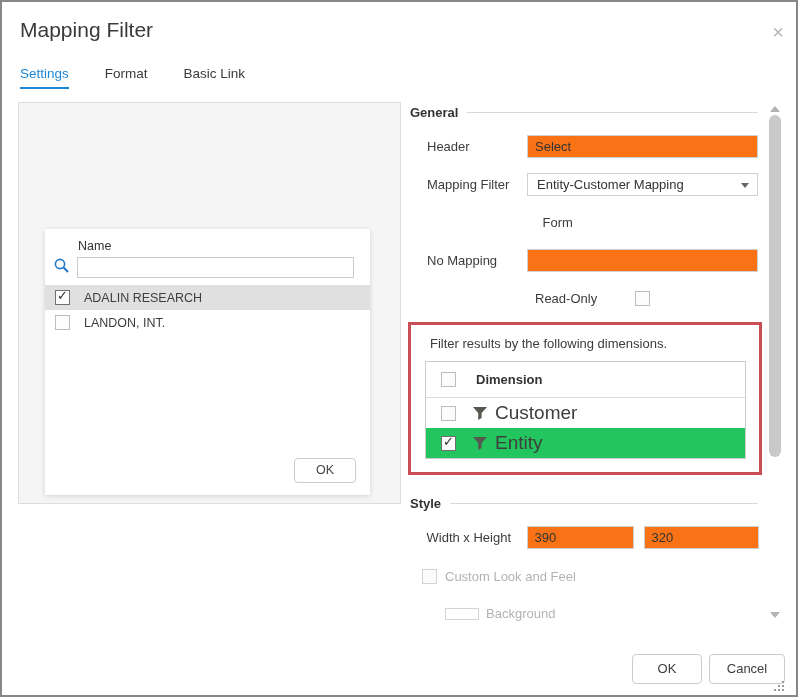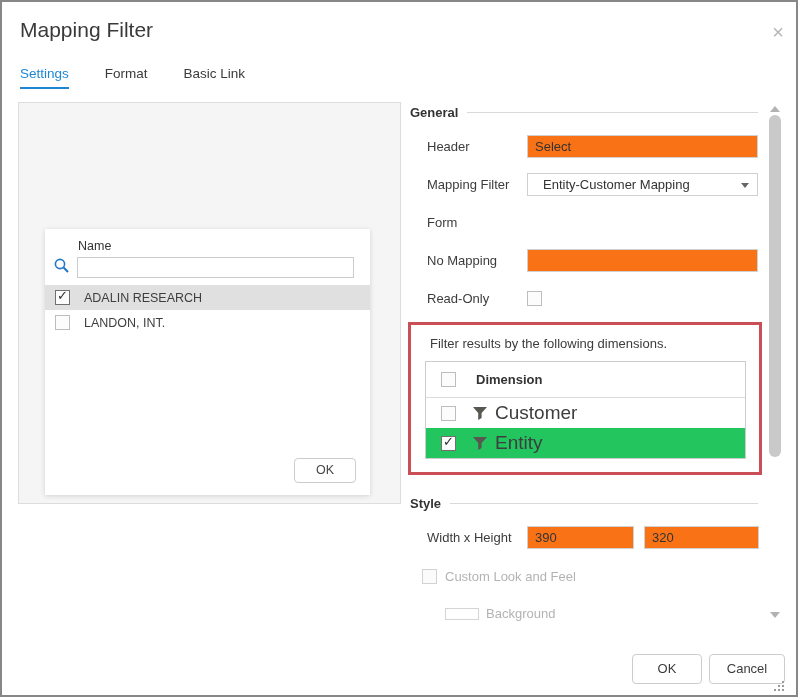--- a/index.html
+++ b/index.html
@@ -32,25 +32,25 @@
   
   .cb { width: 15px; height: 15px; border: 1px solid #bdbdbd; background: #fcfcfc; display: inline-block; position: relative; flex: none; }
   .cb.checked { border-color: #707070; }
   .cb.checked::after { content: "\2713"; position: absolute; left: 1px; top: -3px; font-size: 13px; font-weight: bold; color: #2d2d2d; }
   .cb.disabled { border-color: #d2d2d2; background: #fbfbfb; }
 
   
   .props-panel { position: absolute; left: 408px; top: 103px; width: 348px; }
   .section-hdr { display: flex; align-items: center; font-weight: bold; font-size: 13px; color: #333; }
   .section-hdr .rule { flex: 1; height: 1px; background: #d9d9d9; margin-left: 9px; }
-  .field-row { display: flex; align-items: center; height: 23px; margin: 15px 0 0 17px; }
+  .field-row { display: flex; align-items: center; height: 23px; margin: 15px 0 0 17px; justify-content: center; }
   .field-label { width: 100px; font-size: 13px; color: #3c3c3c; flex: none; }
   .txt-input { flex: 1; height: 23px; border: 1px solid #d0d0d0; font-family: inherit; font-size: 13px; color: #333; padding: 0 7px; background: #f97316; }
   .dropdown { flex: 1; height: 23px; border: 1px solid #d0d0d0; background: #fff; display: flex; align-items: center; padding: 0 7px; position: relative; }
-  .dropdown .dd-text { font-size: 13px; color: #333; margin-left: 8px; }
+  .dropdown .dd-text { font-size: 13px; color: #333; margin-left: 2px; }
   .dd-arrow { position: absolute; right: 8px; top: 9px; width: 0; height: 0; border-left: 4px solid transparent; border-right: 4px solid transparent; border-top: 5px solid #666; }
   .form-icon { width: 15px; height: 13px; border: 1px solid #2e77bb; background: #fff; position: relative; margin-right: 6px; flex: none; }
   .form-icon::before { content: ""; position: absolute; left: 4px; right: 0; top: 0; height: 3px; background: #2e77bb; }
   .form-icon::after { content: ""; position: absolute; left: 0; top: 0; bottom: 0; width: 4px; background: #f0b73d; }
 
   
   .filter-box { margin: 12px 0 0 -2px; width: 354px; border: 3px solid #c94e56; padding: 11px 0 13px 0; }
   .filter-desc { margin-left: 19px; font-size: 13px; color: #3c3c3c; }
   .dim-table { margin: 10px 13px 0 14px; border: 1px solid #ccc; background: #fff; }
   .dim-header { height: 36px; display: flex; align-items: center; padding-left: 15px; border-bottom: 1px solid #dcdcdc; }

